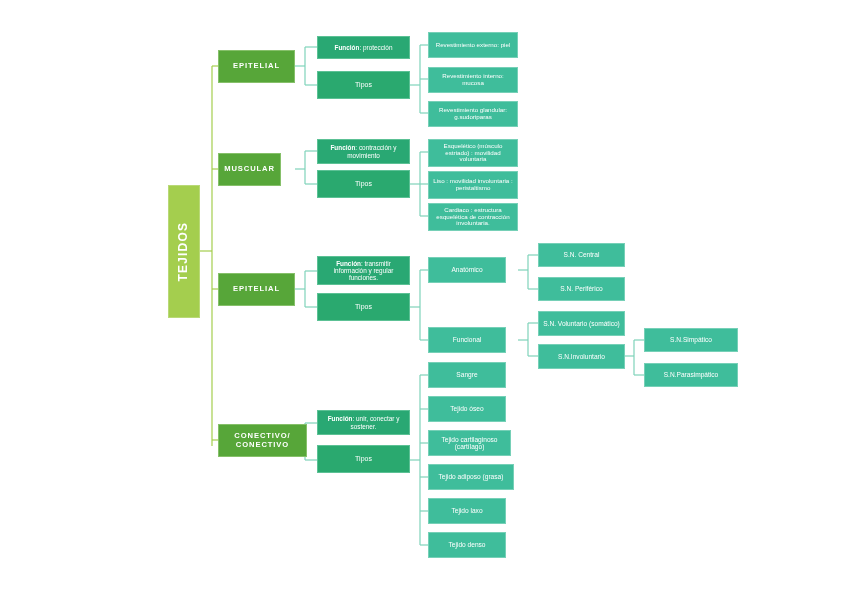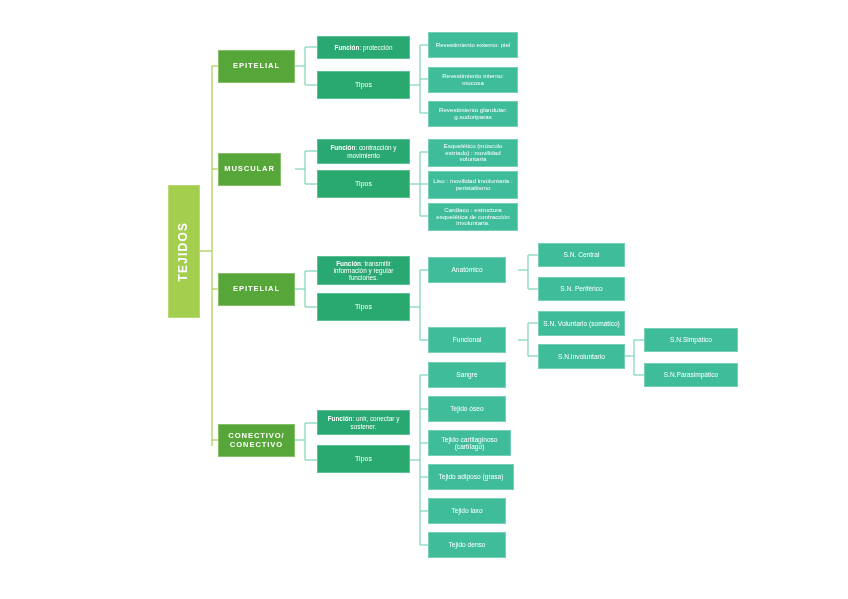--- a/index.html
+++ b/index.html
@@ -223,21 +223,21 @@
   <div class="node leaf mid" style="left:538px;top:344px;width:87px;height:25px;">
     <span>S.N.Involuntario</span>
   </div>
   <div class="node leaf mid" style="left:644px;top:328px;width:94px;height:24px;">
     <span>S.N.Simpático</span>
   </div>
   <div class="node leaf mid" style="left:644px;top:363px;width:94px;height:24px;">
     <span>S.N.Parasimpático</span>
   </div>
 
-  <div class="node branch" style="left:218px;top:424px;width:77px;height:33px;">
+  <div class="node branch" style="left:218px;top:424px;width:89px;height:33px;">
     <span><i style="font-style:normal">CONECTIVO/</i><br><i style="font-style:normal">CONECTIVO</i></span>
   </div>
   <div class="node funcion" style="left:317px;top:410px;width:93px;height:25px;">
     <span><b>Función</b><i style="font-style:normal">: unir, conectar y sostener.</i></span>
   </div>
   <div class="node tipos" style="left:317px;top:445px;width:93px;height:28px;">
     <span>Tipos</span>
   </div>
 
   <div class="node leaf mid" style="left:428px;top:362px;width:78px;height:26px;">

